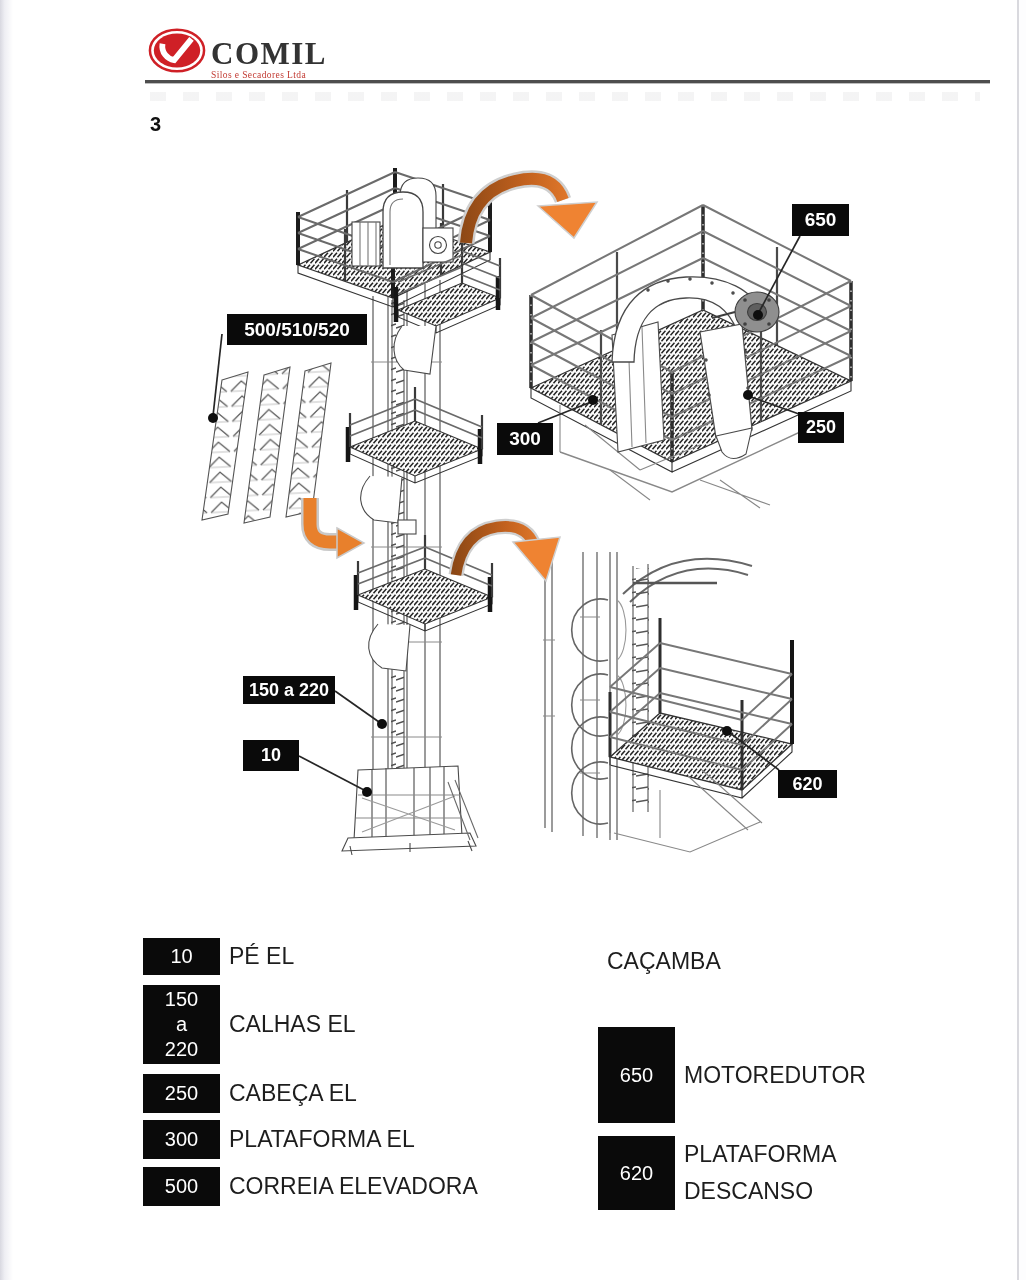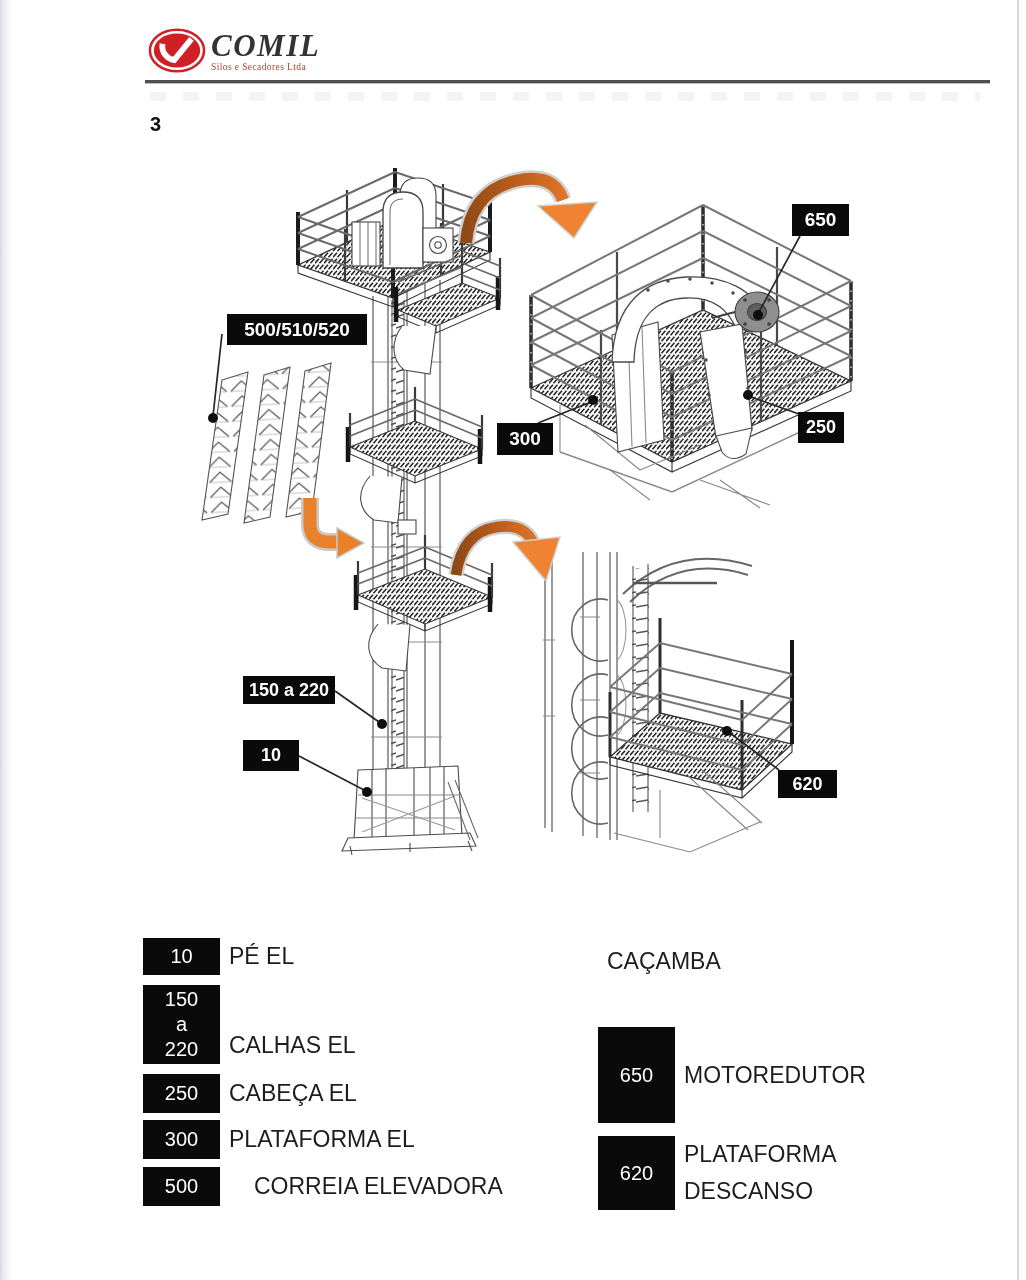--- a/index.html
+++ b/index.html
@@ -5,22 +5,22 @@
   html,body{margin:0;padding:0;background:#e9e9ee;}
   .page{position:relative;width:1026px;height:1280px;background:#fff;overflow:hidden;
         font-family:"Liberation Sans",sans-serif;color:#1d1d1d;}
   .edge-left{position:absolute;left:0;top:0;bottom:0;width:13px;
              background:linear-gradient(90deg,#d8d8e0 0,#eeeef3 35%,#fff 100%);}
   .edge-right{position:absolute;right:0;top:0;bottom:0;width:7px;background:#fdfdfe;
               border-left:2px solid #d9d9de;}
   
   .logo{position:absolute;left:148px;top:27px;width:58px;height:47px;}
   .brand{position:absolute;left:211px;top:30px;line-height:1;}
-  .brand-name{font-family:"Liberation Serif",serif;font-weight:bold;font-style:italic;
-              font-size:31px;color:#333;letter-spacing:1.5px;}
+  .brand-name{font-family:"Liberation Serif",serif;font-weight:bold;
+              font-size:31px;color:#333;letter-spacing:1.5px;margin-top:8px;}
   .brand-sub{font-family:Liberation Serif, serif;font-size:9.5px;color:#c23a32;
              margin-top:2px;letter-spacing:.4px;}
   .header-rule{position:absolute;left:145px;top:80px;width:845px;height:3px;
                background:#4e4e4e;border-bottom:1px solid #bdbdbd;}
   .ghost-dashes{position:absolute;left:150px;top:92px;width:830px;height:9px;opacity:.55;
     background:repeating-linear-gradient(90deg,rgba(60,60,70,.10) 0 16px,transparent 16px 33px);}
   
   .section-title{position:absolute;left:150px;top:113px;display:flex;gap:28px;
                  font-weight:bold;font-size:20px;color:#111;letter-spacing:.2px;}
   
@@ -35,24 +35,24 @@
   .co-300{left:497px;top:423px;width:56px;height:32px;font-size:19px;}
   .co-250{left:798px;top:412px;width:46px;height:31px;font-size:18px;}
   .co-620{left:778px;top:770px;width:59px;height:28px;font-size:18px;}
   
   .lg-row{position:absolute;display:flex;align-items:center;}
   .lg-code{width:77px;background:var(--label-bg,#0a0a0a);color:#fff;font-size:20px;
            display:flex;align-items:center;justify-content:center;text-align:center;
            white-space:pre-line;line-height:25px;flex:0 0 auto;}
   .lg-label{margin-left:9px;font-size:23px;color:#1d1d1d;white-space:pre-line;line-height:37px;}
   .r-l0{left:143px;top:938px;}  .r-l0 .lg-code{height:37px;}
-  .r-l1{left:143px;top:985px;align-items:flex-end;}  .r-l1 .lg-code{height:79px;}
+  .r-l1{left:143px;top:985px;}  .r-l1 .lg-code{height:79px;}
   .r-l2{left:143px;top:1074px;} .r-l2 .lg-code{height:39px;}
   .r-l3{left:143px;top:1120px;} .r-l3 .lg-code{height:39px;}
-  .r-l4{left:143px;top:1167px;gap:25px;} .r-l4 .lg-code{height:39px;}
+  .r-l4{left:143px;top:1167px;} .r-l4 .lg-code{height:39px;}
   .r-r0{left:598px;top:943px;}  .r-r0 .lg-code{height:72px;line-height:33px;}
   .r-r1{left:598px;top:1027px;} .r-r1 .lg-code{height:96px;}
   .r-r2{left:598px;top:1136px;} .r-r2 .lg-code{height:74px;}
 </style>
 </head>
 <body>
 
 <div class="page">
   <div class="edge-left"></div>
   <div class="edge-right"></div>

